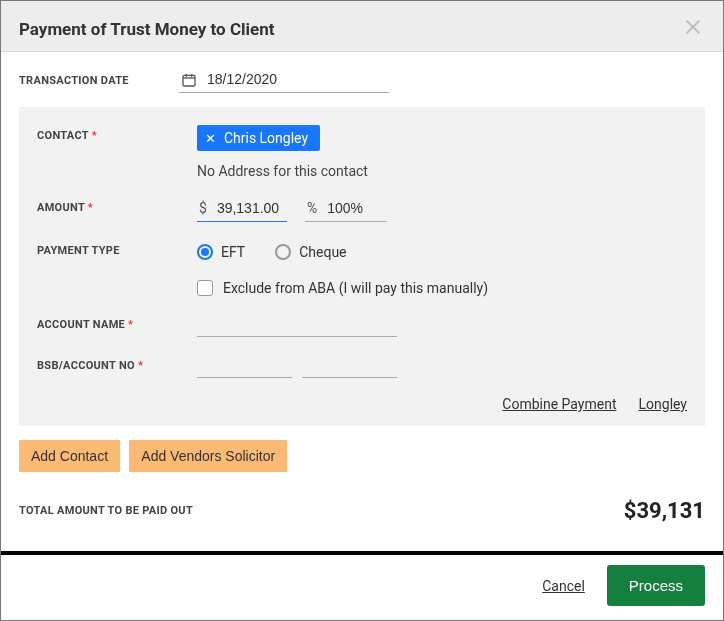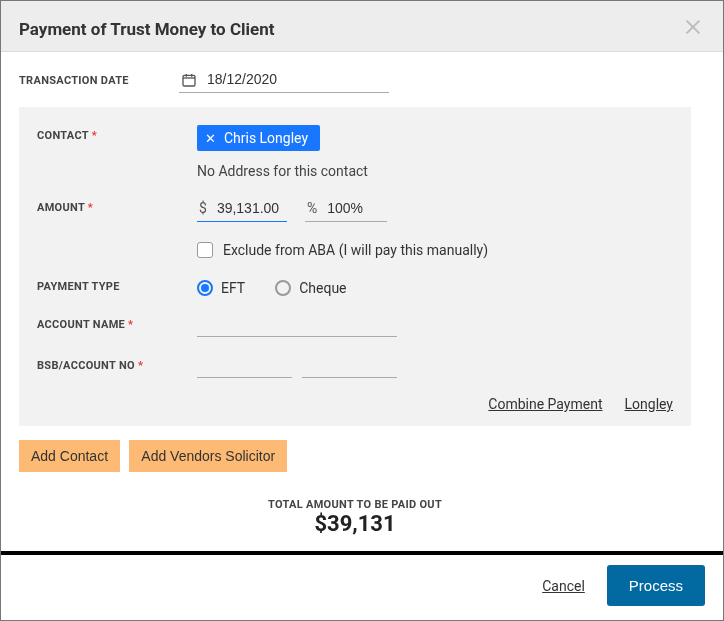--- a/index.html
+++ b/index.html
@@ -34,21 +34,21 @@
   }
   .close-btn {
     width:24px;height:24px;
     cursor:pointer;
     color:#bbb;
     display:flex;align-items:center;justify-content:center;
   }
   .close-btn svg { width:22px;height:22px;stroke:#bbb;stroke-width:2;}
   .modal-body {
     flex:1;
-    padding:16px 32px 0 18px;
+    padding:16px 18px 0 18px;
     overflow:auto;
   }
   .row {
     display:flex;
     align-items:center;
     margin-bottom:14px;
   }
   .field-label {
     font-size:11px;
     font-weight:700;
@@ -150,38 +150,37 @@
     padding:8px 12px;
     font-size:14px;
     color:#333;
     cursor:pointer;
     margin-right:6px;
   }
   .total-row {
     display:flex; justify-content:space-between; align-items:center;
     margin-top:24px;
     padding:2px 0;
-    flex-direction:column;
   }
   .total-label {
     font-size:11px;font-weight:700;color:#444;letter-spacing:0.3px;
   }
   .total-value {
     font-size:22px;font-weight:700;color:#222;
   }
   .modal-footer {
     border-top:4px solid #000000;
     padding:10px 18px 14px 18px;
     display:flex; justify-content:flex-end; align-items:center; gap:22px;
   }
   .cancel-link {
     color:#333; text-decoration:underline; font-size:14px; cursor:pointer;
   }
   .primary-btn {
-    background:#0369a1; color:#fff; border:none;
+    background:#15803d; color:#fff; border:none;
     font-size:15px; padding:12px 22px; border-radius:3px; cursor:pointer;
   }
 </style>
 </head>
 <body>
 
 <div class="modal">
 
   <div class="modal-header">
     <div class="modal-title">Payment of Trust Money to Client</div>
@@ -233,44 +232,44 @@
             <input value="39,131.00" style="">
           </div>
           <div class="pct-wrap">
             <span class="prefix">%</span>
             <input value="100%" style="">
           </div>
         </div>
       </div>
 
       <div class="row">
-        <div class="field-label"></div>
-        <div class="checkbox-row">
-          <span class="checkbox"></span>
-          <span>Exclude from ABA (I will pay this manually)</span>
-        </div>
-      </div>
-
-      <div class="row">
         <div class="field-label">PAYMENT TYPE</div>
         <div class="radio-group">
           <div class="radio selected">
             <span class="radio-circle">
                 <span class="radio-dot"></span>
               </span>
             <span>EFT</span>
           </div>
           <div class="radio">
             <span class="radio-circle"></span>
             <span>Cheque</span>
           </div>
         </div>
       </div>
 
       <div class="row">
+        <div class="field-label"></div>
+        <div class="checkbox-row">
+          <span class="checkbox"></span>
+          <span>Exclude from ABA (I will pay this manually)</span>
+        </div>
+      </div>
+
+      <div class="row">
         <div class="field-label">
           <span>ACCOUNT NAME</span> <span class="req">*</span>
         </div>
         <input class="underline-input" value="" style="">
       </div>
 
       <div class="row">
         <div class="field-label">
           <span>BSB/ACCOUNT NO</span> <span class="req">*</span>
         </div>

